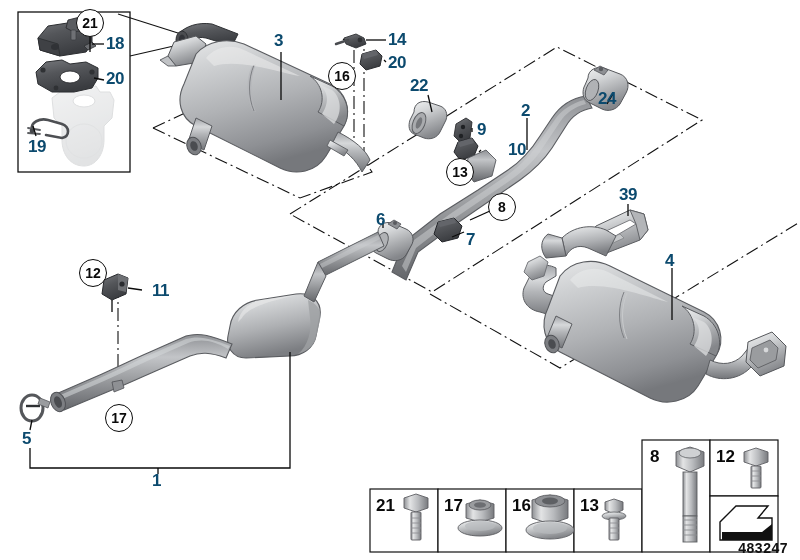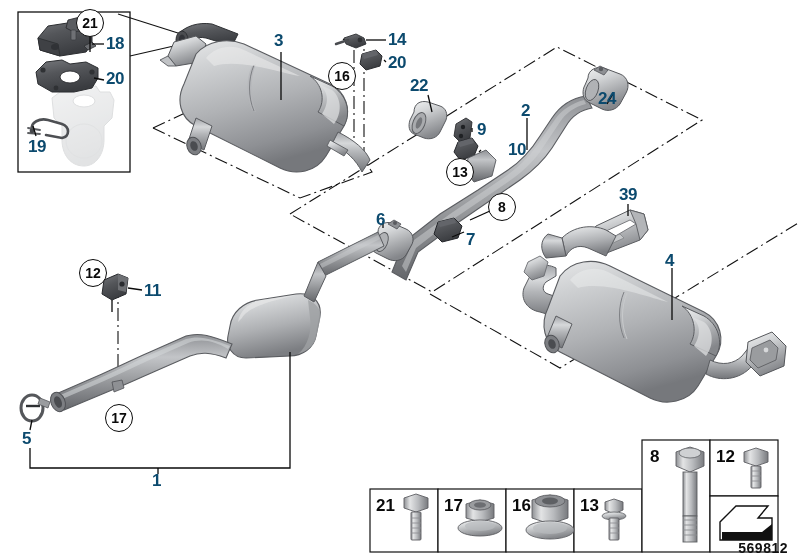--- a/index.html
+++ b/index.html
@@ -442,21 +442,21 @@
 <div class="lbl" style="left:388px;top:54px;">20</div>
 <div class="lbl" style="left:410px;top:77px;">22</div>
 <div class="lbl" style="left:521px;top:102px;">2</div>
 <div class="lbl" style="left:598px;top:90px;">24</div>
 <div class="lbl" style="left:477px;top:121px;">9</div>
 <div class="lbl" style="left:508px;top:141px;">10</div>
 <div class="lbl" style="left:619px;top:186px;">39</div>
 <div class="lbl" style="left:376px;top:211px;">6</div>
 <div class="lbl" style="left:466px;top:231px;">7</div>
 <div class="lbl" style="left:665px;top:252px;">4</div>
-<div class="lbl" style="left:144px;top:282px;">11</div>
+<div class="lbl" style="left:152px;top:282px;">11</div>
 <div class="lbl" style="left:106px;top:35px;">18</div>
 <div class="lbl" style="left:106px;top:70px;">20</div>
 <div class="lbl" style="left:28px;top:138px;">19</div>
 <div class="lbl" style="left:22px;top:430px;">5</div>
 <div class="lbl" style="left:152px;top:472px;">1</div>
 
 <div class="callout" style="left:328px;top:62px;">
   <span>16</span>
 </div>
 <div class="callout" style="left:446px;top:158px;">
@@ -475,15 +475,15 @@
   <span>17</span>
 </div>
 
 <div class="legend-lbl" style="left:376px;top:496px;">21</div>
 <div class="legend-lbl" style="left:444px;top:496px;">17</div>
 <div class="legend-lbl" style="left:512px;top:496px;">16</div>
 <div class="legend-lbl" style="left:580px;top:496px;">13</div>
 <div class="legend-lbl" style="left:650px;top:447px;">8</div>
 <div class="legend-lbl" style="left:716px;top:447px;">12</div>
 
-<div id="diagram-id">569812</div>
+<div id="diagram-id">483247</div>
 
 </div>
 
 </body></html>

